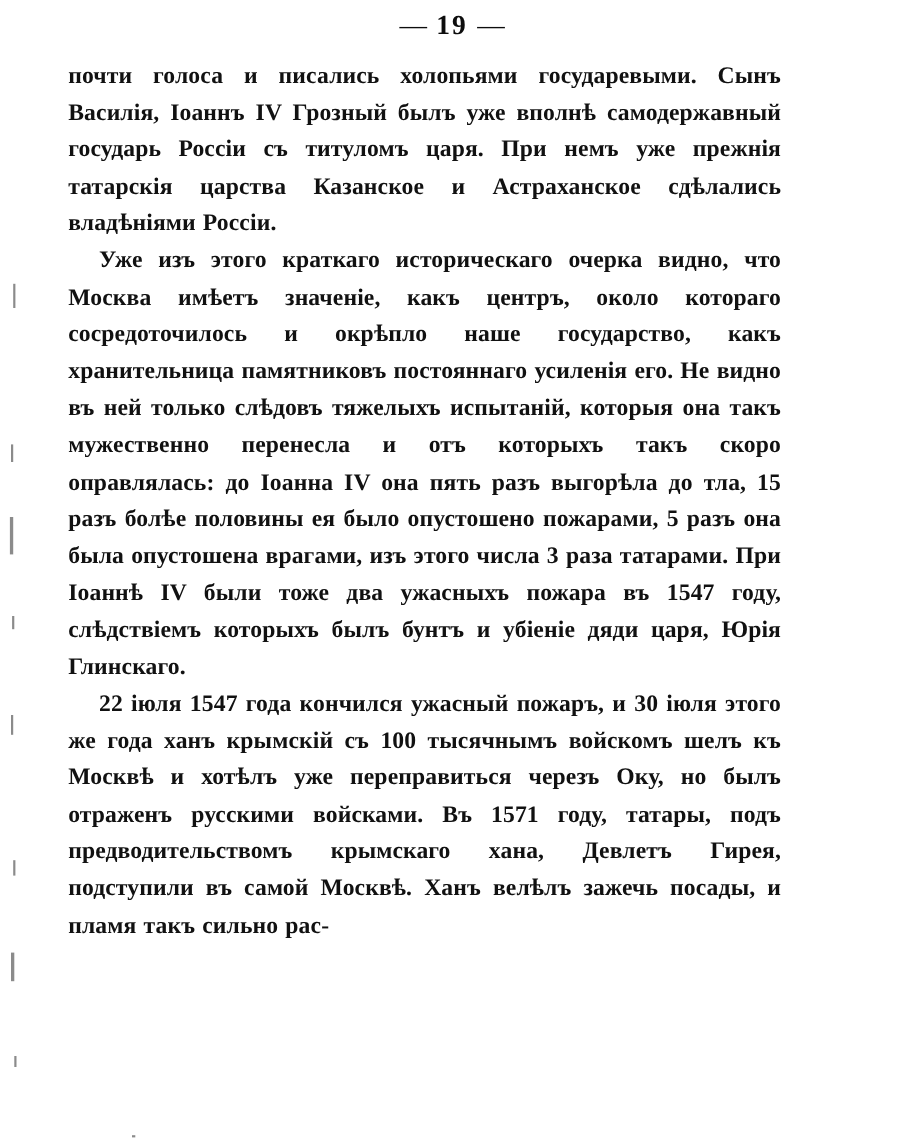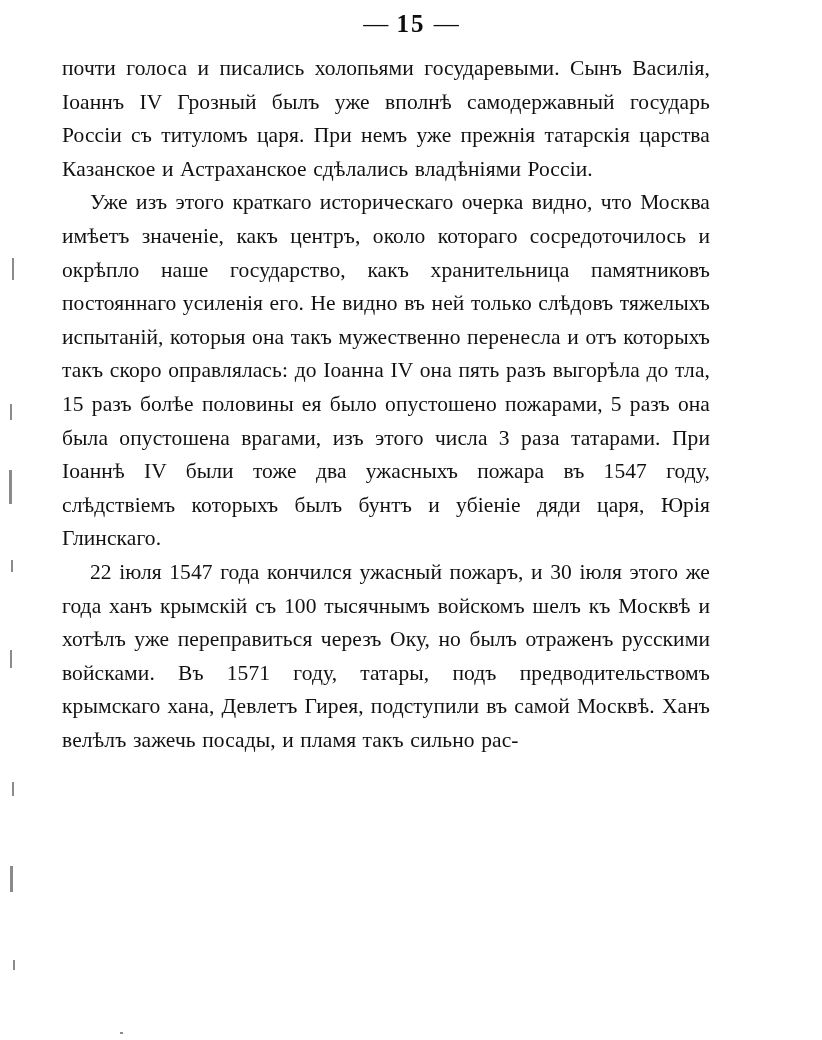--- a/index.html
+++ b/index.html
@@ -40,21 +40,21 @@
     top: 52px;
     left: 62px;
     width: 648px;
   }
   p.para {
     margin: 0 0 0 0;
     font-size: 21.5px;
     line-height: 33.6px;
     text-align: justify;
     text-indent: 28px;
-    font-weight: normal;
+    font-weight: bold;
     letter-spacing: 0.1px;
     color: #111111;
     word-spacing: 1px;
     -webkit-font-smoothing: none;
   }
   p.para.first {
     text-indent: 0;
   }
   
   .speckle {
@@ -78,21 +78,21 @@
     background: #ffffff;
   }
 </style>
 </head>
 <body>
 
 <div class="page">
 
   <div class="page-header">
     <span class="dash">—</span>
-    <span>15</span>
+    <span>19</span>
     <span class="dash">—</span>
   </div>
 
   <div class="body-text">
     <p class="para first">почти голоса и писались холопьями государевыми. Сынъ Василія, Іоаннъ IV Грозный былъ уже вполнѣ самодержавный государь Россіи съ титуломъ царя. При немъ уже прежнія татарскія царства Казанское и Астраханское сдѣлались владѣніями Россіи.</p>
     <p class="para">Уже изъ этого краткаго историческаго очерка видно, что Москва имѣетъ значеніе, какъ центръ, около котораго сосредоточилось и окрѣпло наше государство, какъ хранительница памятниковъ постояннаго усиленія его. Не видно въ ней только слѣдовъ тяжелыхъ испытаній, которыя она такъ мужественно перенесла и отъ которыхъ такъ скоро оправлялась: до Іоанна IV она пять разъ выгорѣла до тла, 15 разъ болѣе половины ея было опустошено пожарами, 5 разъ она была опустошена врагами, изъ этого числа 3 раза татарами. При Іоаннѣ IV были тоже два ужасныхъ пожара въ 1547 году, слѣдствіемъ которыхъ былъ бунтъ и убіеніе дяди царя, Юрія Глинскаго.</p>
     <p class="para">22 іюля 1547 года кончился ужасный пожаръ, и 30 іюля этого же года ханъ крымскій съ 100 тысячнымъ войскомъ шелъ къ Москвѣ и хотѣлъ уже переправиться черезъ Оку, но былъ отраженъ русскими войсками. Въ 1571 году, татары, подъ предводительствомъ крымскаго хана, Девлетъ Гирея, подступили въ самой Москвѣ. Ханъ велѣлъ зажечь посады, и пламя такъ сильно рас-</p>
   </div>
 
   <span class="speckle sp1"></span>

